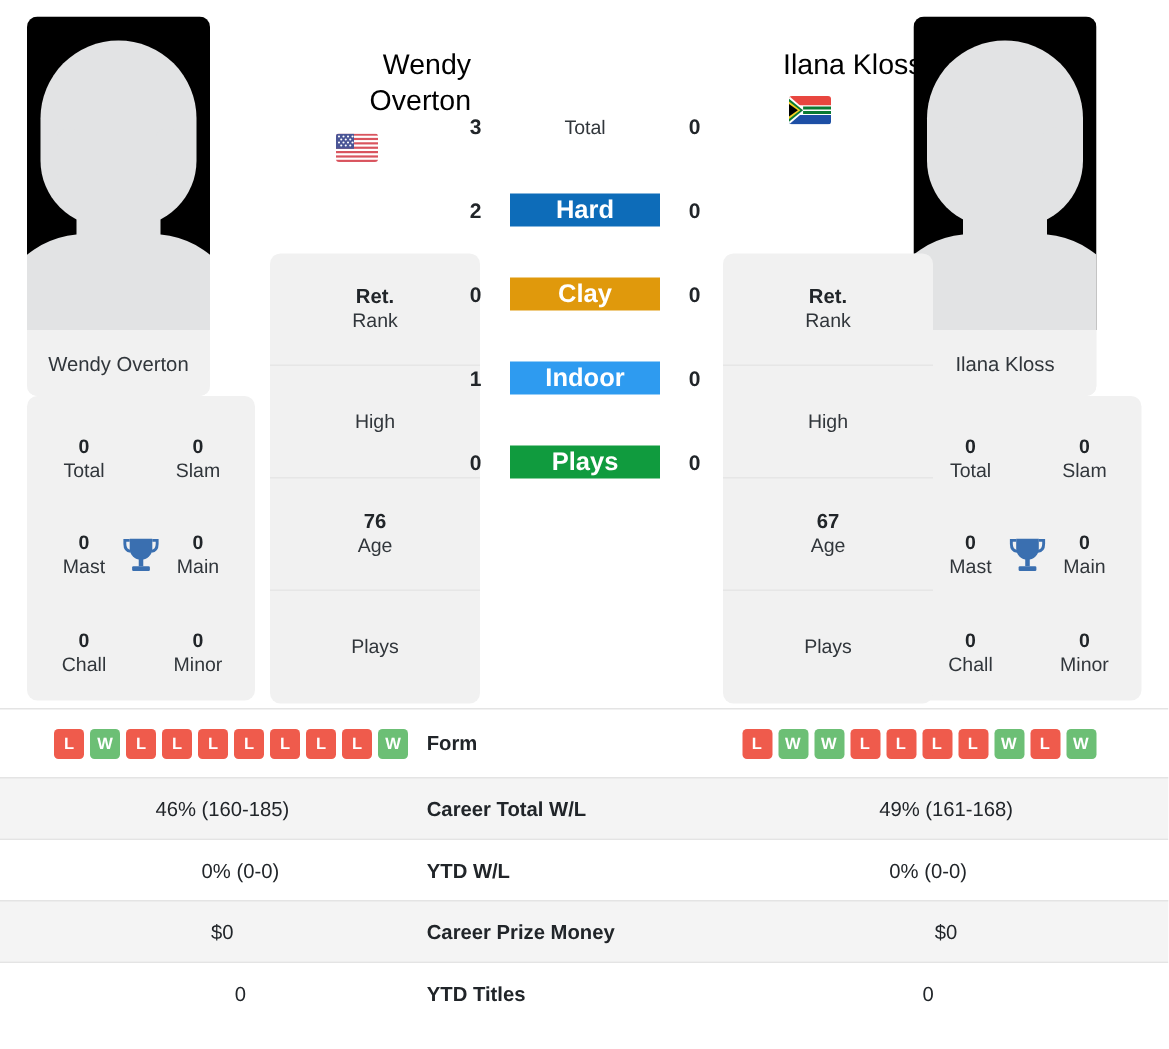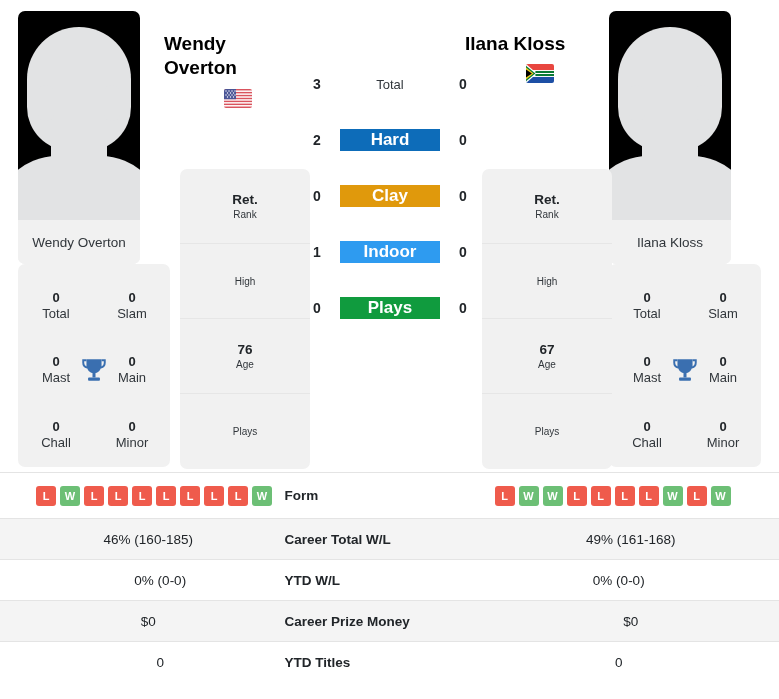--- a/index.html
+++ b/index.html
@@ -118,40 +118,40 @@
     top: 50%;
     transform: translate(-50%, -50%);
     width: 26px;
     height: 28px;
   }
 
   
   .info-card {
     position: absolute;
     top: 169px;
-    width: 130px;
+    width: 140px;
     background: #f1f1f1;
     border-radius: 7px;
     overflow: hidden;
   }
   .info-card.left  { left: 180px; }
   .info-card.right { left: 482px; }
 
   .info-row {
     height: 75px;
     display: flex;
     flex-direction: column;
     align-items: center;
     justify-content: center;
     line-height: 1.3;
     border-bottom: 1px solid #e6e6e6;
   }
   .info-row:last-child { border-bottom: none; }
   .info-row .val { font-size: 13.5px; font-weight: 700; color: #212529; }
-  .info-row .lbl { font-size: 10px; color: #31363b; }
+  .info-row .lbl { font-size: 13px; color: #31363b; }
 
   
   .center-col {
     position: absolute;
     left: 305px;
     top: 56px;
     width: 170px;
   }
   .srow {
     position: relative;
@@ -181,23 +181,23 @@
     color: #31363b;
     font-weight: 400;
     background: transparent;
     font-size: 13px;
   }
 
   
   .pname {
     position: absolute;
     width: 150px;
-    text-align: left;
+    text-align: right;
     font-size: 19px;
-    font-weight: 700;
+    font-weight: 400;
     color: #000000;
     line-height: 1.25;
   }
   .pname.left  { left: 164px; top: 32px; }
   .pname.right { left: 465px; top: 32px; }
 
   .flag {
     position: absolute;
     width: 28px;
     height: 19px;

